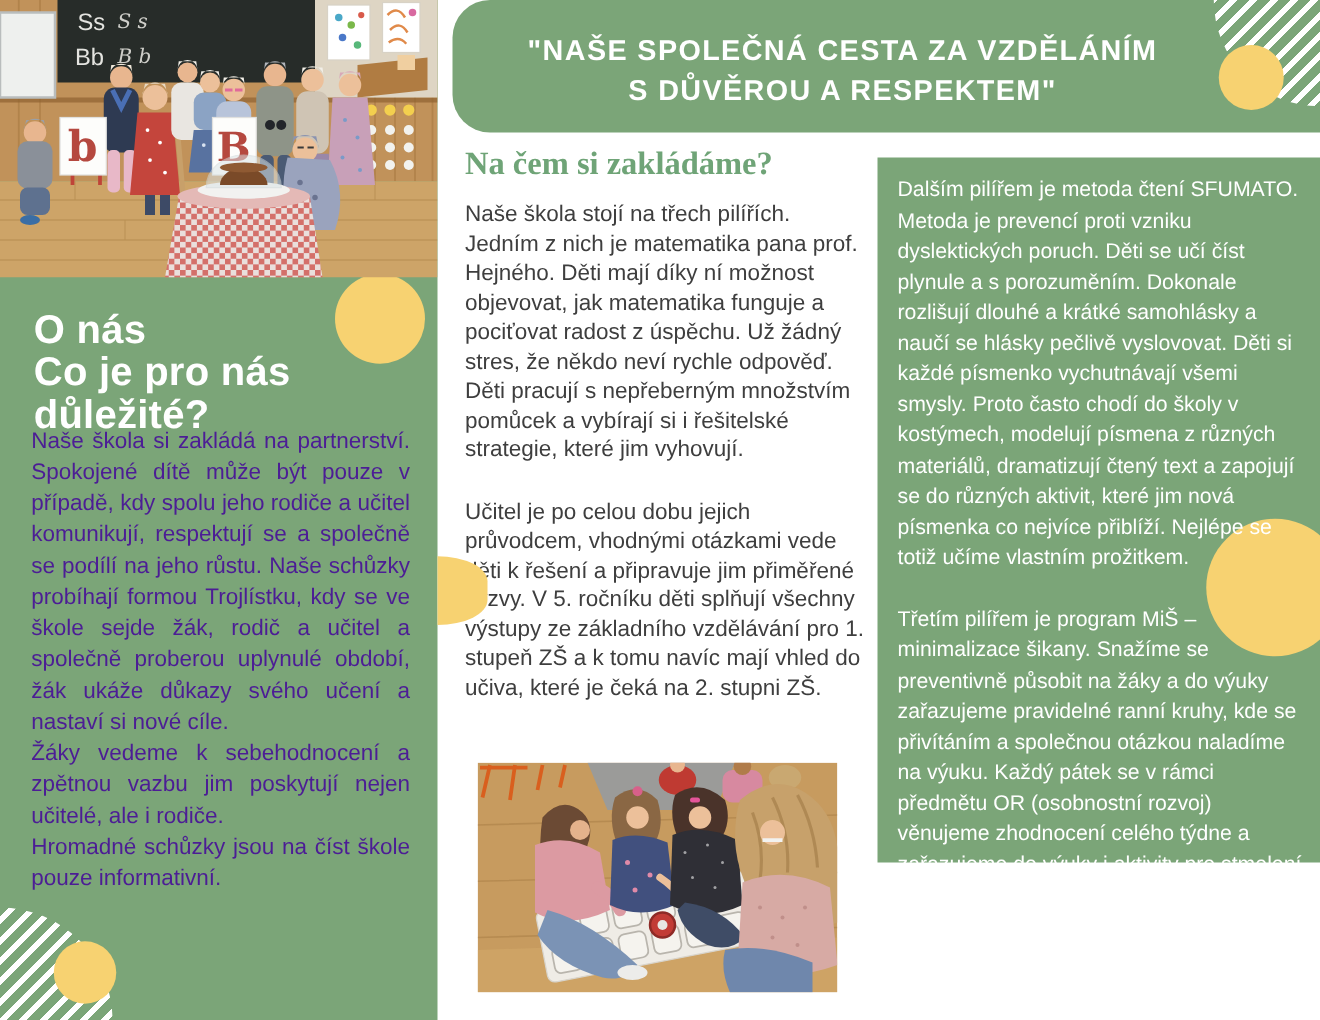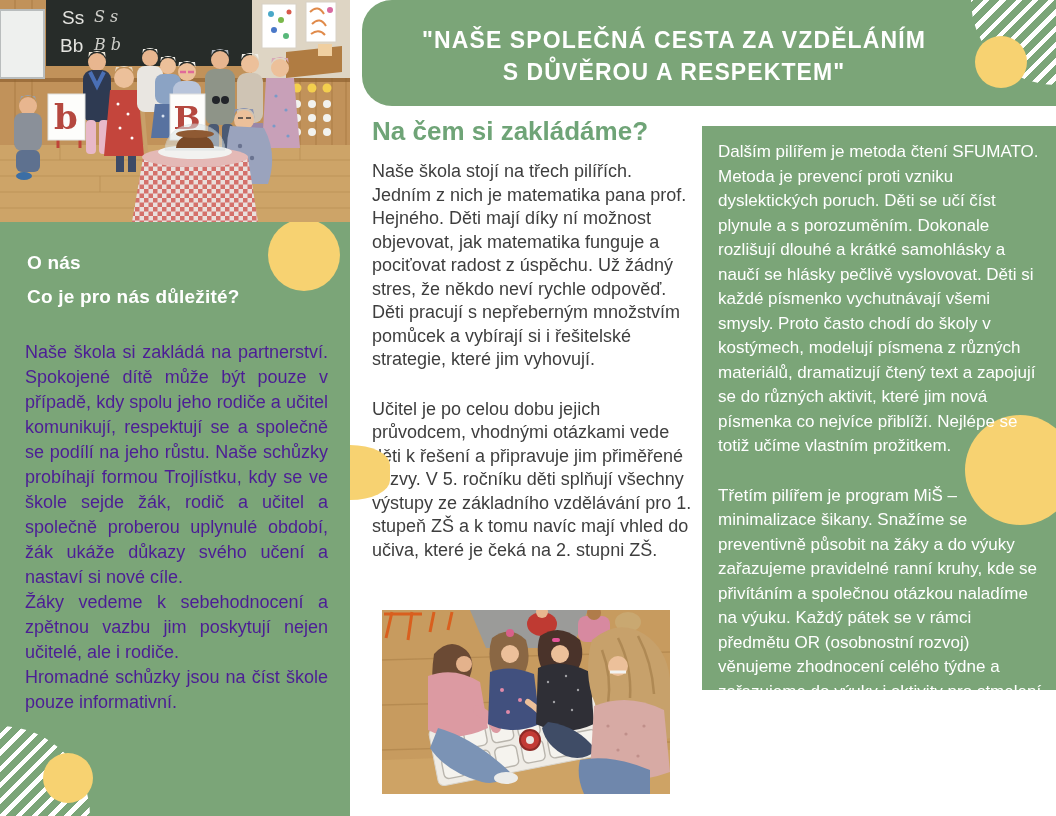--- a/index.html
+++ b/index.html
@@ -5,33 +5,33 @@
   html,body{margin:0;padding:0;background:#e9e9e9;}
   .page{
     position:relative;width:1056px;height:816px;background:#ffffff;
     overflow:hidden;font-family:"Liberation Sans",sans-serif;
     -webkit-font-smoothing:antialiased;
   }
   
   .left-panel{position:absolute;left:0;top:0;width:350px;height:816px;background:#7BA578;z-index:2;}
   .photo-classroom{position:absolute;left:0;top:0;width:350px;height:222px;z-index:3;margin:0;overflow:hidden;}
   .left-yellow-circle{position:absolute;left:268px;top:219px;width:72px;height:72px;border-radius:50%;background:#F7D271;z-index:2;}
-  .left-heading{position:absolute;left:27px;top:246px;width:300px;margin:0;color:#fff;font-size:19px;line-height:34px;font-weight:700;z-index:4;letter-spacing:.2px;}
+  .left-heading{position:absolute;left:27px;top:246px;width:300px;margin:0;color:#fff;font-size:32px;line-height:34px;font-weight:700;z-index:4;letter-spacing:.2px;}
   .left-body{position:absolute;left:25px;top:340px;width:303px;color:#4c1d95;font-size:18px;line-height:25px;z-index:4;}
   .left-body p{margin:0;text-align:justify;}
   .stripe-circle{border-radius:50%;background:repeating-linear-gradient(135deg,#ffffff 0 4.5px,rgba(255,255,255,0) 4.5px 11.5px);}
   .bl-stripes{position:absolute;left:-90px;bottom:-90px;width:180px;height:180px;z-index:2;}
   .bl-yellow{position:absolute;left:43px;top:753px;width:50px;height:50px;border-radius:50%;background:#F7D271;z-index:3;}
   
   .banner{position:absolute;left:362px;top:0;width:694px;height:106px;background:#7BA578;border-radius:30px 0 0 30px;z-index:1;overflow:hidden;}
   .banner-stripes{position:absolute;right:-85px;top:-85px;width:170px;height:170px;}
   .banner-yellow{position:absolute;left:613px;top:36px;width:52px;height:52px;border-radius:50%;background:#F7D271;}
   .banner-text{position:absolute;left:0;top:0;width:100%;height:100%;box-sizing:border-box;padding:24px 80px 0 10px;text-align:center;color:#fff;font-weight:700;font-size:23px;line-height:32px;letter-spacing:1.1px;}
   
-  .middle-heading{position:absolute;left:372px;top:116px;margin:0;color:#6FA477;font-size:26px;font-weight:700;z-index:1;}
+  .middle-heading{position:absolute;left:372px;top:116px;margin:0;color:#6FA477;font-size:26px;font-weight:700;z-index:1;font-family:Liberation Serif, serif;}
   .middle-body{position:absolute;left:372px;top:160px;width:322px;color:#3E3E3E;font-size:18px;line-height:23.5px;z-index:1;}
   .middle-body p{margin:0 0 26px;}
   .half-yellow{position:absolute;left:350px;top:445px;width:40px;height:55px;background:#F7D271;border-radius:0 55px 55px 0 / 0 50% 50% 0;z-index:3;}
   .photo-robot{position:absolute;left:382px;top:610px;width:288px;height:184px;z-index:1;margin:0;overflow:hidden;}
   
   .right-panel{position:absolute;left:702px;top:126px;width:354px;height:564px;background:#7BA578;z-index:1;}
   .right-yellow{position:absolute;left:263px;top:289px;width:110px;height:110px;border-radius:50%;background:#F7D271;z-index:0;}
   .right-body{position:absolute;left:16px;top:14px;width:326px;color:#fff;font-size:17px;line-height:24.5px;z-index:1;}
   .right-body p{margin:0 0 25px;}
   svg text{user-select:none;}

